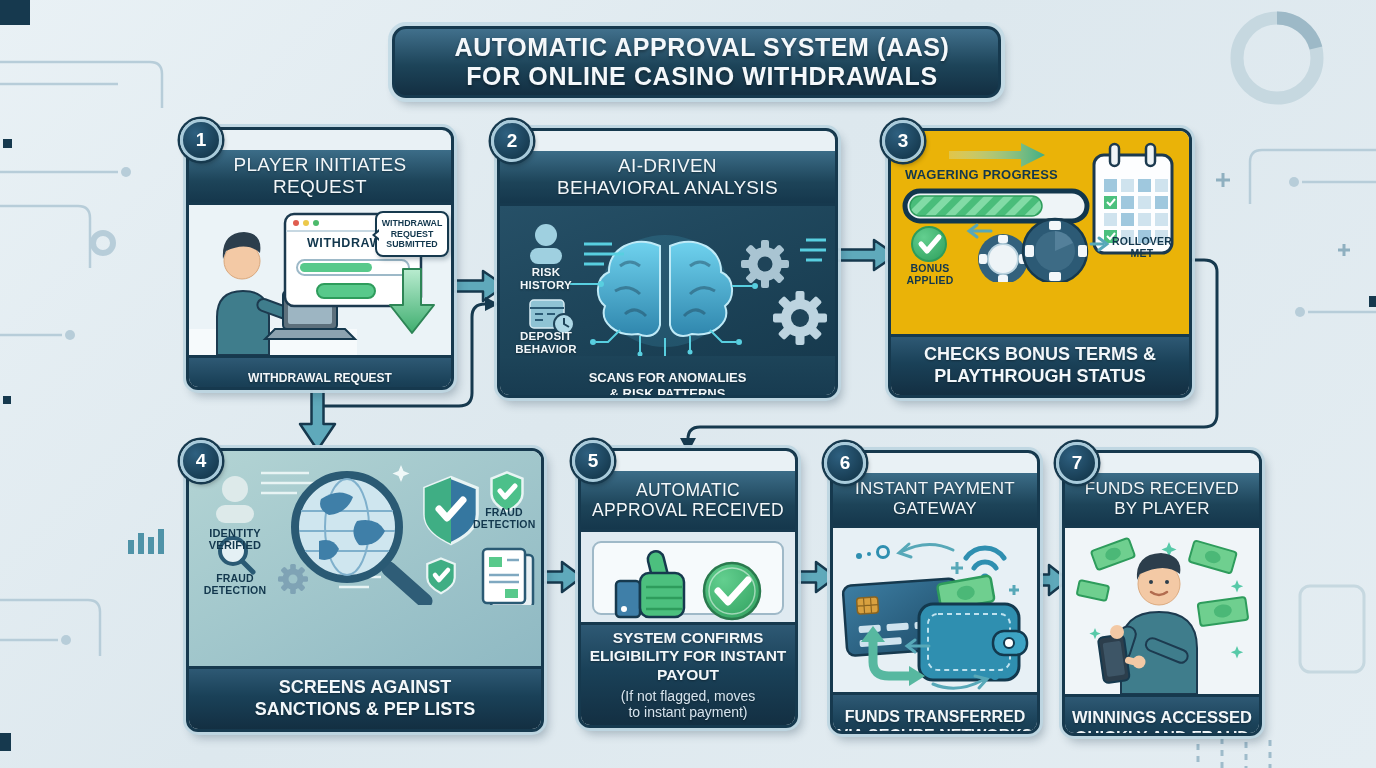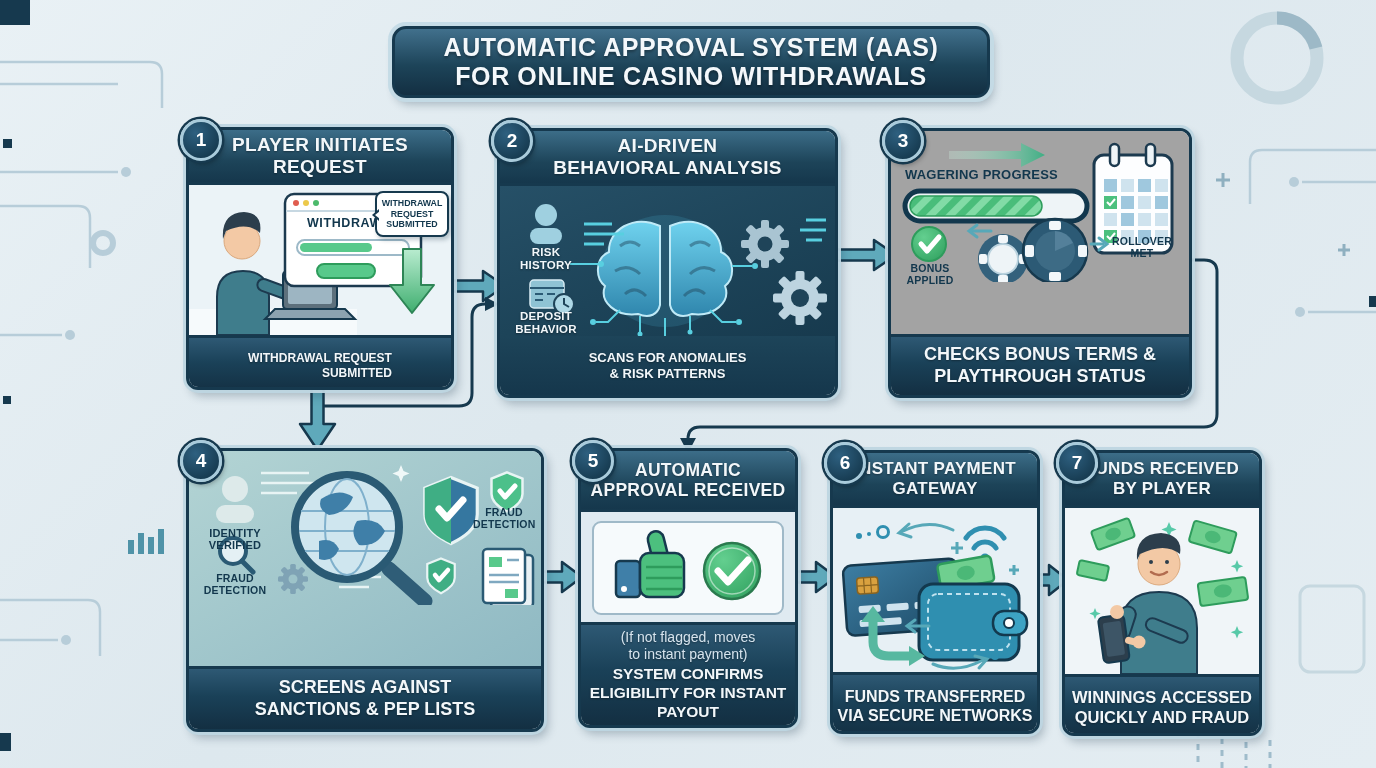--- a/index.html
+++ b/index.html
@@ -7,33 +7,33 @@
   #canvas{position:relative;width:1376px;height:768px;overflow:hidden;
     background:linear-gradient(135deg,#e9f1f5 0%,#dde8ee 45%,#e4edf2 100%);}
   svg{display:block;}
   .abs{position:absolute;}
 
   
   .banner{position:absolute;left:392px;top:26px;width:592px;height:66px;z-index:3;
     background:linear-gradient(180deg,#41708c 0%,#1d4459 55%,#132f42 100%);
     border:3px solid #16394e;border-radius:14px;
     box-shadow:0 0 0 4px rgba(196,219,230,.95), 3px 6px 10px rgba(18,48,68,.3);
-    display:flex;flex-direction:column;align-items:center;justify-content:center;}
+    display:flex;flex-direction:column;align-items:center;justify-content:center;padding-left:11px;}
   .banner .t{color:#f4f8fb;font-weight:800;font-size:25px;letter-spacing:.6px;line-height:1.18;
     text-shadow:0 2px 3px rgba(0,0,0,.35);white-space:pre-line;text-align:center;}
 
   
   .step{position:absolute;z-index:2;border:3px solid #16394e;border-radius:12px;
     box-shadow:0 0 0 3px rgba(190,214,226,.95), 4px 6px 10px rgba(18,48,68,.28);
     display:flex;flex-direction:column;overflow:visible;background:#e9f1f5;}
   .clip{position:absolute;inset:0;border-radius:9px;overflow:hidden;display:flex;flex-direction:column;}
   .hd{background:linear-gradient(180deg,#3c6d88 0%,#1d4459 60%,#15374c 100%);
-    color:#f2f7fa;font-weight:700;text-align:center;display:flex;align-items:center;justify-content:center;
+    color:#f2f7fa;font-weight:400;text-align:center;display:flex;align-items:center;justify-content:center;
     white-space:pre-line;line-height:1.16;letter-spacing:.3px;flex:0 0 auto;
-    border-bottom:3px solid #16394e;text-shadow:0 1px 2px rgba(0,0,0,.35);}
+    border-bottom:3px solid #16394e;text-shadow:0 1px 2px rgba(0,0,0,.35);margin-top:20px;}
   .cap{background:linear-gradient(180deg,#2e5974 0%,#1a4158 45%,#132f42 100%);
     color:#f2f7fa;font-weight:800;text-align:center;display:flex;flex-direction:column;align-items:center;justify-content:center;
     white-space:pre-line;line-height:1.2;flex:0 0 auto;border-top:3px solid #16394e;
     text-shadow:0 1px 2px rgba(0,0,0,.35);}
   .bd{position:relative;flex:1 1 auto;}
   .badge{position:absolute;left:-9px;top:-11px;width:36px;height:36px;border-radius:50%;z-index:5;
     background:radial-gradient(circle at 35% 30%,#2e6080,#173c52 75%);
     border:3px solid #a9cbdb;box-shadow:0 0 0 2.5px #16394e, 2px 3px 5px rgba(0,0,0,.3);
     color:#fff;font-weight:800;font-size:19px;display:flex;align-items:center;justify-content:center;}
   .lbl{position:absolute;font-weight:800;color:#12374d;text-align:center;line-height:1.12;letter-spacing:.2px;}
@@ -266,21 +266,21 @@
 BEHAVIOR</div>
       </div>
       <div class="cap flat dark-bd" style="height:59px;font-size:13px;background:linear-gradient(180deg,#1d4459,#15374c);">SCANS FOR ANOMALIES
 &amp; RISK PATTERNS</div>
     </div>
   </div>
 
   <div class="step" style="left:888px;top:128px;width:298px;height:264px;">
     <div class="badge">3</div>
     <div class="clip">
-      <div class="bd" style="background:#a3a3a3;">
+      <div class="bd" style="background:#eab308;">
         <svg width="292" height="151" viewBox="0 0 292 151">
           <defs>
             <linearGradient id="gArr" x1="0" y1="0" x2="1" y2="0">
               <stop offset="0" stop-color="#cdeede" stop-opacity=".3"></stop>
                 <stop offset="1" stop-color="#3fae84"></stop>
             </linearGradient>
             <pattern id="stripes" width="14" height="14" patternUnits="userSpaceOnUse" patternTransform="rotate(45)">
               <rect width="14" height="14" fill="#49bd7a"></rect>
                 <rect width="7" height="14" fill="#82dba6"></rect>
             </pattern>
@@ -477,25 +477,25 @@
             </g>
             <g>
               <circle cx="138" cy="48" r="28" fill="url(#gCheck2)" stroke="#2a7a4e" stroke-width="2.5"></circle>
               <circle cx="138" cy="48" r="23" fill="none" stroke="#ffffff" stroke-width="1.5" opacity=".5"></circle>
               <path d="M124 48 l10 11 20 -22" stroke="#ffffff" stroke-width="7" fill="none" stroke-linecap="round" stroke-linejoin="round"></path>
             </g>
           </svg>
         </div>
       </div>
       <div class="cap" style="height:100px;font-size:15.5px;gap:3px;">
-        <div style="font-weight:400;font-size:14px;color:#d6e4ee;">(If not flagged, moves
-to instant payment)</div>
         <div>SYSTEM CONFIRMS
 ELIGIBILITY FOR INSTANT
 PAYOUT</div>
+        <div style="font-weight:400;font-size:14px;color:#d6e4ee;">(If not flagged, moves
+to instant payment)</div>
       </div>
     </div>
   </div>
 
   <div class="step" style="left:830px;top:450px;width:204px;height:278px;">
     <div class="badge">6</div>
     <div class="clip">
       <div class="hd" style="height:52px;font-size:17px;">INSTANT PAYMENT
 GATEWAY</div>
       <div class="bd" style="background:#e7f0f5;">

